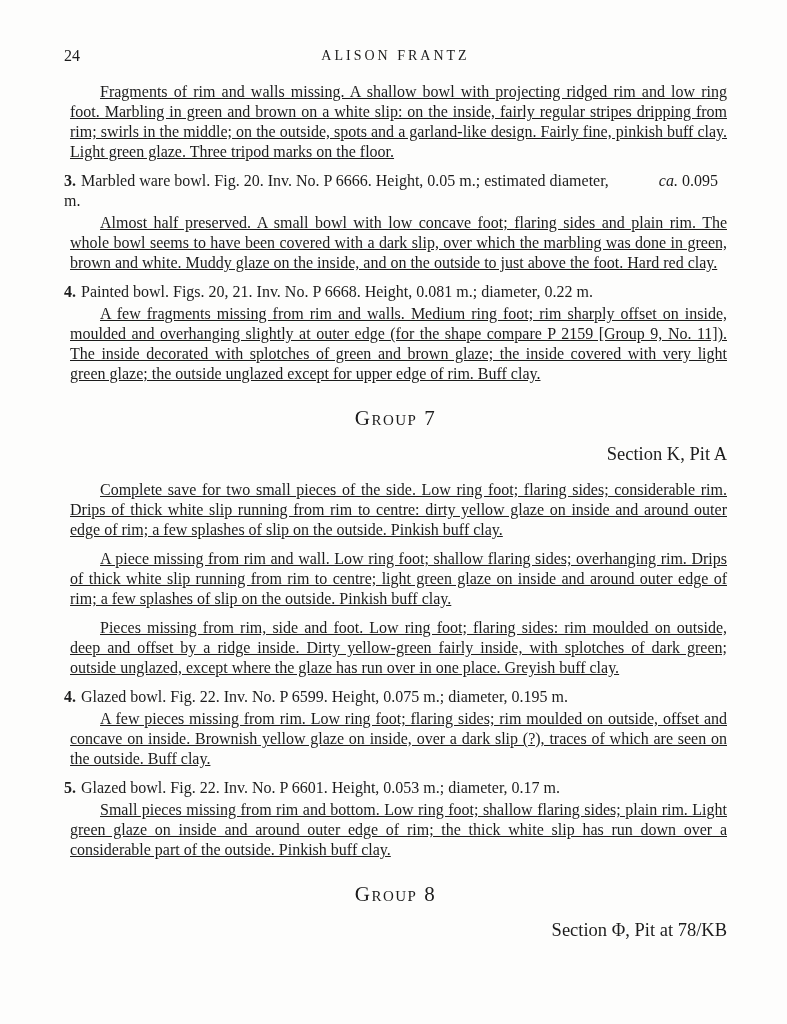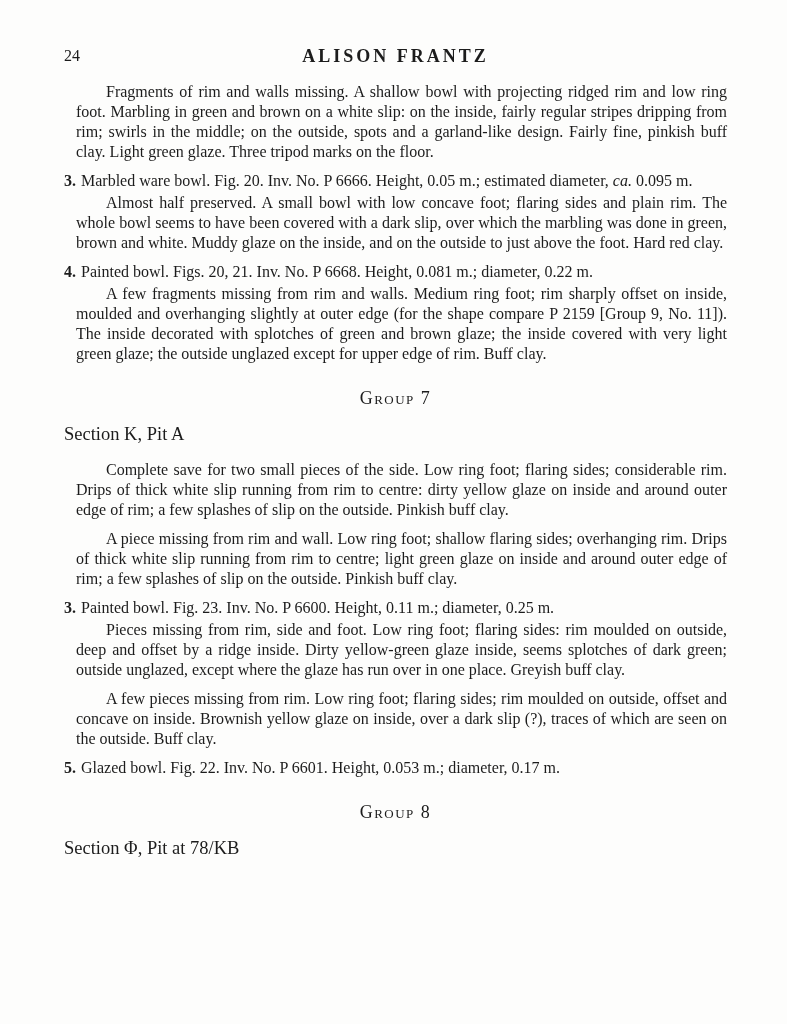--- a/index.html
+++ b/index.html
@@ -28,48 +28,48 @@
   .pagenum {
     position: absolute;
     left: 0;
     top: 0;
     font-size: 16px;
   }
   .running-head {
     display: block;
     text-align: center;
     letter-spacing: 3px;
-    font-size: 18px;
-    font-weight: bold;
+    font-size: 14px;
   }
   .entry { margin: 0 0 9px 0; }
   .entry-head { margin: 0; }
   .entry-head .num { font-weight: bold; margin-right: 5px; }
   .entry-body {
-    margin: 2px 0 0 12px;
+    margin: 2px 0 0 6px;
     text-align: justify;
     text-indent: 30px;
+    text-decoration: underline;
   }
   .group-heading {
     text-align: center;
     font-variant: small-caps;
     font-weight: normal;
-    font-size: 18px;
+    font-size: 21px;
     letter-spacing: 1.5px;
     margin: 22px 0 12px 0;
     line-height: 24px;
   }
   .section-heading {
-    text-align: left;
+    text-align: right;
     font-weight: normal;
     font-size: 18.5px;
     margin: 0 0 14px 0;
     line-height: 24px;
   }
-  i { font-style: italic; }
+  i { font-style: italic; margin-left: 46px; }
 </style>
 </head>
 <body>
 
 <div class="page">
 
   <div class="page-header">
     <span class="pagenum">24</span>
     <span class="running-head">ALISON FRANTZ</span>
   </div>
@@ -93,28 +93,29 @@
 
   <div class="entry">
     <p class="entry-body">Complete save for two small pieces of the side.  Low ring foot; flaring sides; considerable rim.  Drips of thick white slip running from rim to centre: dirty yellow glaze on inside and around outer edge of rim; a few splashes of slip on the outside.  Pinkish buff clay.</p>
   </div>
 
   <div class="entry">
     <p class="entry-body">A piece missing from rim and wall.  Low ring foot; shallow flaring sides; overhanging rim.  Drips of thick white slip running from rim to centre; light green glaze on inside and around outer edge of rim; a few splashes of slip on the outside.  Pinkish buff clay.</p>
   </div>
 
   <div class="entry">
-    <p class="entry-head"><span class="num">3.</span><span>Painted bowl.  Fig. 23.  Inv. No. P 6600.  Height, 0.11 m.; diameter, 0.25 m.</span></p>
-    <p class="entry-body">Pieces missing from rim, side and foot.  Low ring foot; flaring sides: rim moulded on outside, deep and offset by a ridge inside.  Dirty yellow-green glaze inside, seems splotches of dark green; outside unglazed, except where the glaze has run over in one place.  Greyish buff clay.</p>
+    <p class="entry-body">Pieces missing from rim, side and foot.  Low ring foot; flaring sides: rim moulded on outside, deep and offset by a ridge inside.  Dirty yellow-green fairly inside, with splotches of dark green; outside unglazed, except where the glaze has run over in one place.  Greyish buff clay.</p>
   </div>
 
   <div class="entry">
+    <p class="entry-head"><span class="num">4.</span><span>Glazed bowl.  Fig. 22.  Inv. No. P 6599.  Height, 0.075 m.; diameter, 0.195 m.</span></p>
     <p class="entry-body">A few pieces missing from rim.  Low ring foot; flaring sides; rim moulded on outside, offset and concave on inside.  Brownish yellow glaze on inside, over a dark slip (?), traces of which are seen on the outside.  Buff clay.</p>
   </div>
 
   <div class="entry">
     <p class="entry-head"><span class="num">5.</span><span>Glazed bowl.  Fig. 22.  Inv. No. P 6601.  Height, 0.053 m.; diameter, 0.17 m.</span></p>
+    <p class="entry-body">Small pieces missing from rim and bottom.  Low ring foot; shallow flaring sides; plain rim.  Light green glaze on inside and around outer edge of rim; the thick white slip has run down over a considerable part of the outside.  Pinkish buff clay.</p>
   </div>
 
   <h2 class="group-heading">Group 8</h2>
   <h3 class="section-heading">Section Φ, Pit at 78/KB</h3>
 
 </div>
 
 </body></html>

